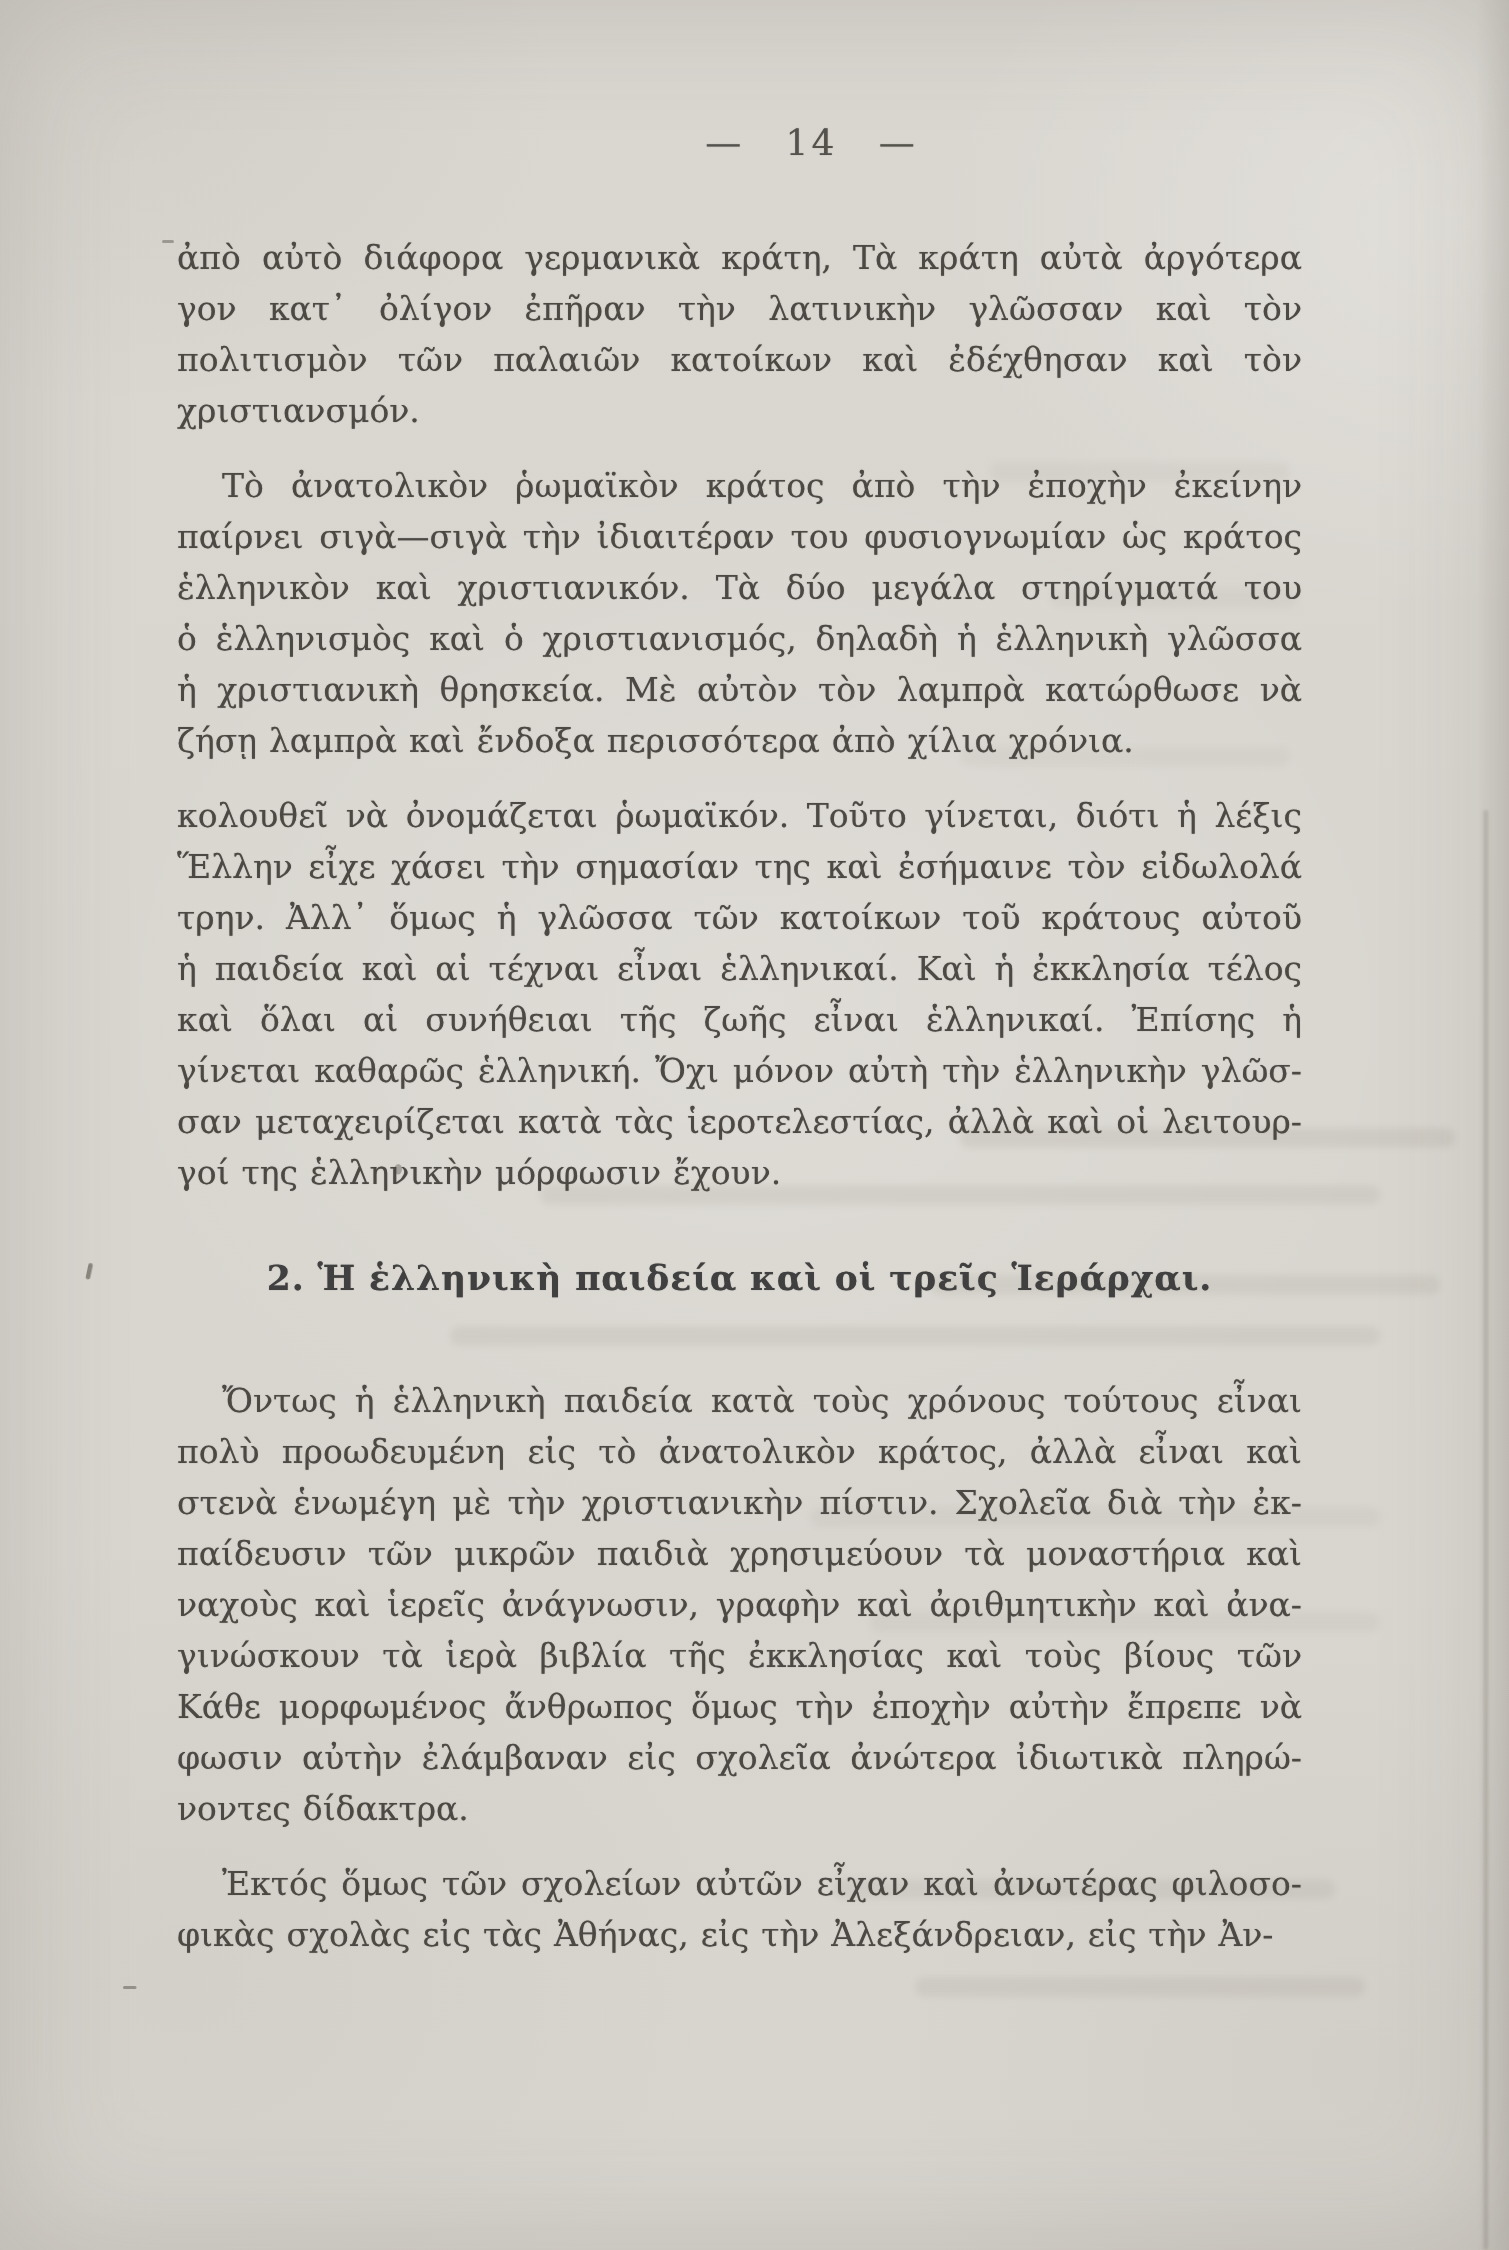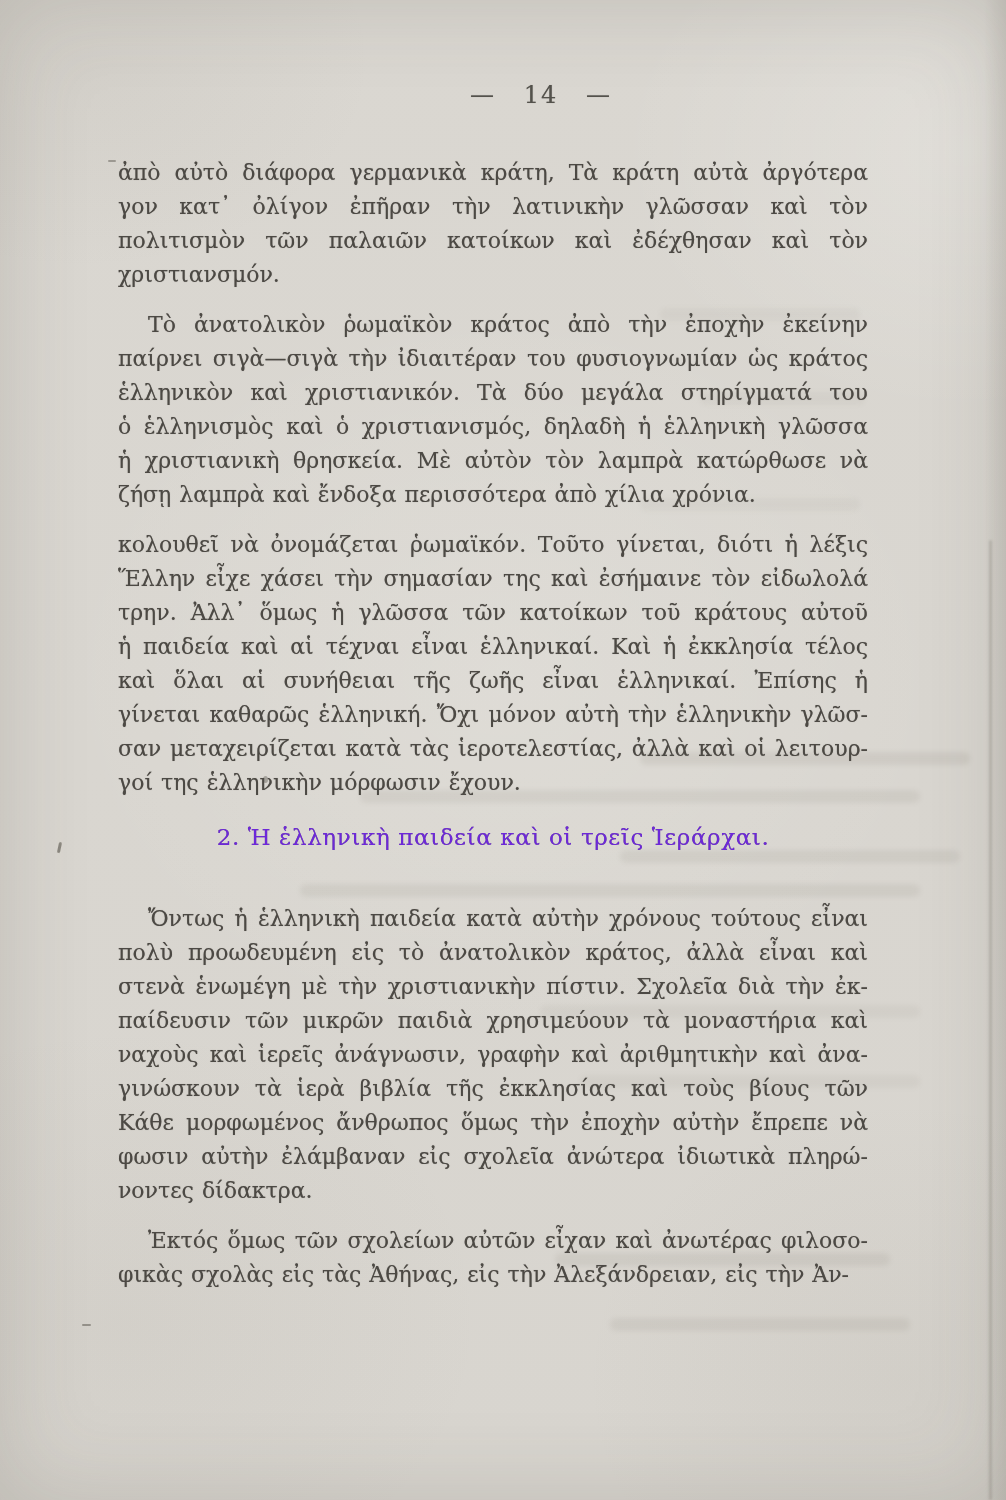--- a/index.html
+++ b/index.html
@@ -71,26 +71,26 @@
   .line {
     height: 34px; overflow: hidden;
     text-align: justify;
     text-align-last: justify;
     word-spacing: 1px;
   }
   .line.last { text-align-last: left; }
   .line.indent { text-indent: 30px; }
 
   .heading {
-    margin-top: 20px; margin-bottom: 48px;
+    margin-top: 36px; margin-bottom: 48px;
     height: 34px; line-height: 34px;
     text-align: center;
-    font-size: 23px; font-weight: normal;
+    font-size: 23px; font-weight: bold;
     letter-spacing: 0.6px;
-    color: #6d28d9;
+    color: #404040;
     text-shadow: 0 0 0.6px rgba(61,58,53,0.6);
   }
 </style>
 </head>
 <body>
 
 <div class="paper"></div>
 
 <div class="bleed" style="left:660px; top:308px; width:200px; opacity:0.05;"></div>
 <div class="bleed" style="left:700px; top:392px; width:165px; opacity:0.05;"></div>
@@ -131,21 +131,21 @@
       <div class="line">Ἕλλην εἶχε χάσει τὴν σημασίαν της καὶ ἐσήμαινε τὸν εἰδωλολά</div>
       <div class="line">τρην. Ἀλλ᾽ ὅμως ἡ γλῶσσα τῶν κατοίκων τοῦ κράτους αὐτοῦ</div>
       <div class="line">ἡ παιδεία καὶ αἱ τέχναι εἶναι ἑλληνικαί. Καὶ ἡ ἐκκλησία τέλος</div>
       <div class="line">καὶ ὅλαι αἱ συνήθειαι τῆς ζωῆς εἶναι ἑλληνικαί. Ἐπίσης ἡ γλῶσσα,</div>
       <div class="line">γίνεται καθαρῶς ἑλληνική. Ὄχι μόνον αὐτὴ τὴν ἑλληνικὴν γλῶσ-</div>
       <div class="line">σαν μεταχειρίζεται κατὰ τὰς ἱεροτελεστίας, ἀλλὰ καὶ οἱ λειτουρ-</div>
       <div class="line last">γοί της ἑλληνικὴν μόρφωσιν ἔχουν.</div>
     </div>
     <div class="heading">2. Ἡ ἑλληνικὴ παιδεία καὶ οἱ τρεῖς Ἱεράρχαι.</div>
     <div class="paragraph">
-      <div class="line indent">Ὄντως ἡ ἑλληνικὴ παιδεία κατὰ αὐτὴν χρόνους τούτους εἶναι</div>
+      <div class="line indent">Ὄντως ἡ ἑλληνικὴ παιδεία κατὰ τοὺς χρόνους τούτους εἶναι</div>
       <div class="line">πολὺ προωδευμένη εἰς τὸ ἀνατολικὸν κράτος, ἀλλὰ εἶναι καὶ πολὺ</div>
       <div class="line">στενὰ ἑνωμέγη μὲ τὴν χριστιανικὴν πίστιν. Σχολεῖα διὰ τὴν ἐκ-</div>
       <div class="line">παίδευσιν τῶν μικρῶν παιδιὰ χρησιμεύουν τὰ μοναστήρια καὶ</div>
       <div class="line">ναχοὺς καὶ ἱερεῖς ἀνάγνωσιν, γραφὴν καὶ ἀριθμητικὴν καὶ ἀνα-</div>
       <div class="line">γινώσκουν τὰ ἱερὰ βιβλία τῆς ἐκκλησίας καὶ τοὺς βίους τῶν ἁγίων.</div>
       <div class="line">Κάθε μορφωμένος ἄνθρωπος ὅμως τὴν ἐποχὴν αὐτὴν ἔπρεπε νὰ</div>
       <div class="line">φωσιν αὐτὴν ἐλάμβαναν εἰς σχολεῖα ἀνώτερα ἰδιωτικὰ πληρώ-</div>
       <div class="line last">νοντες δίδακτρα.</div>
     </div>
     <div class="paragraph">

